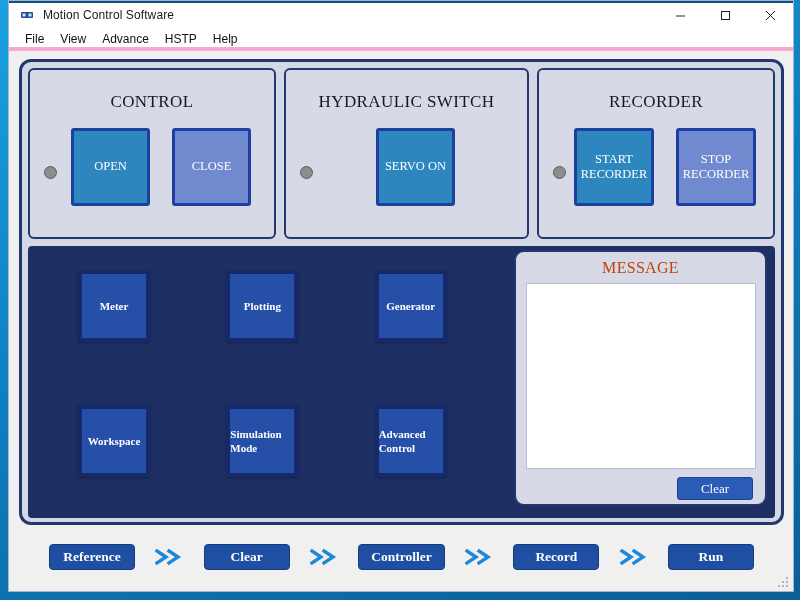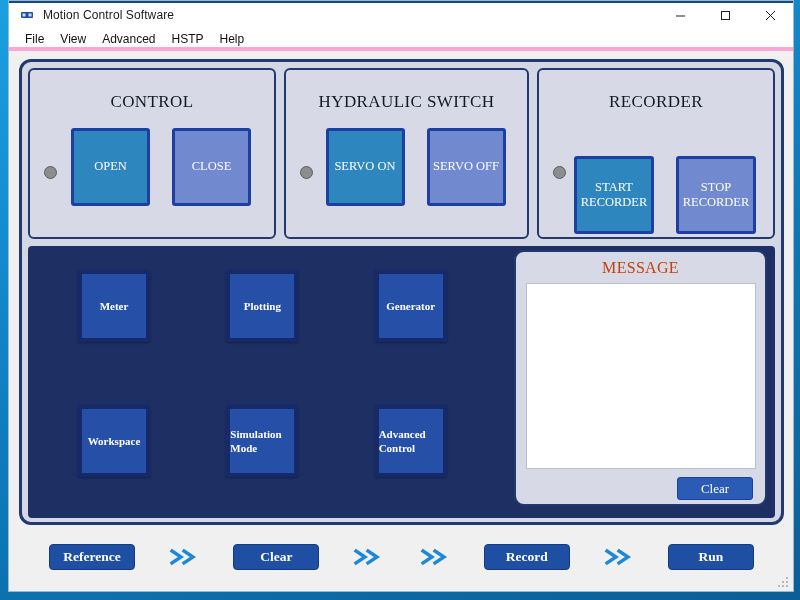--- a/index.html
+++ b/index.html
@@ -123,21 +123,21 @@
     background: #d7dae6;
     border: 2px solid #22386e;
     border-radius: 6px;
     position: relative;
     display: flex;
     flex-direction: column;
     align-items: center;
   }
   .panel.control   { width: 248px; }
   .panel.hydraulic { width: 245px; }
-  .panel.recorder  { flex: 1; gap: 28px; }
+  .panel.recorder  { flex: 1; }
 
   .panel-title {
     font-family: "Liberation Serif", serif;
     font-size: 17px;
     color: #111827;
     margin-top: 22px;
     letter-spacing: .4px;
     white-space: nowrap;
   }
   .led {
@@ -339,21 +339,21 @@
             <line x1="1" y1="1" x2="10" y2="10" stroke="#202020" stroke-width="1"></line>
             <line x1="10" y1="1" x2="1" y2="10" stroke="#202020" stroke-width="1"></line>
           </svg>
         </div>
       </div>
     </div>
 
     <div id="menubar">
       <div class="menu-item">File</div>
       <div class="menu-item">View</div>
-      <div class="menu-item">Advanced</div>
+      <div class="menu-item">Advance</div>
       <div class="menu-item">HSTP</div>
       <div class="menu-item">Help</div>
     </div>
 
     <div id="client">
 
       <div id="board">
 
         <div id="top-panels">
 
@@ -364,21 +364,20 @@
               <div class="sq-btn teal">OPEN</div>
               <div class="sq-btn peri">CLOSE</div>
             </div>
           </div>
 
           <div class="panel hydraulic">
             <div class="panel-title">HYDRAULIC SWITCH</div>
             <div class="led"></div>
             <div class="panel-btn-row">
               <div class="sq-btn teal">SERVO ON</div>
-              <div class="sq-btn peri">SERVO OFF</div>
             </div>
           </div>
 
           <div class="panel recorder">
             <div class="panel-title">RECORDER</div>
             <div class="led"></div>
             <div class="panel-btn-row">
               <div class="sq-btn teal">START RECORDER</div>
               <div class="sq-btn peri">STOP RECORDER</div>
             </div>
@@ -417,20 +416,21 @@
 
         <div class="flow-btn">Clear</div>
 
         <span class="chevrons">
           <svg width="34" height="20" viewBox="0 0 34 20" aria-hidden="true">
             <polyline points="5,4 14,10 5,16" fill="none" stroke="#1e88d8" stroke-width="3.4" stroke-linecap="square"></polyline>
             <polyline points="17,4 26,10 17,16" fill="none" stroke="#1e88d8" stroke-width="3.4" stroke-linecap="square"></polyline>
           </svg>
         </span>
 
+        <div class="flow-btn">Controller</div>
 
         <span class="chevrons">
           <svg width="34" height="20" viewBox="0 0 34 20" aria-hidden="true">
             <polyline points="5,4 14,10 5,16" fill="none" stroke="#1e88d8" stroke-width="3.4" stroke-linecap="square"></polyline>
             <polyline points="17,4 26,10 17,16" fill="none" stroke="#1e88d8" stroke-width="3.4" stroke-linecap="square"></polyline>
           </svg>
         </span>
 
         <div class="flow-btn">Record</div>
 

